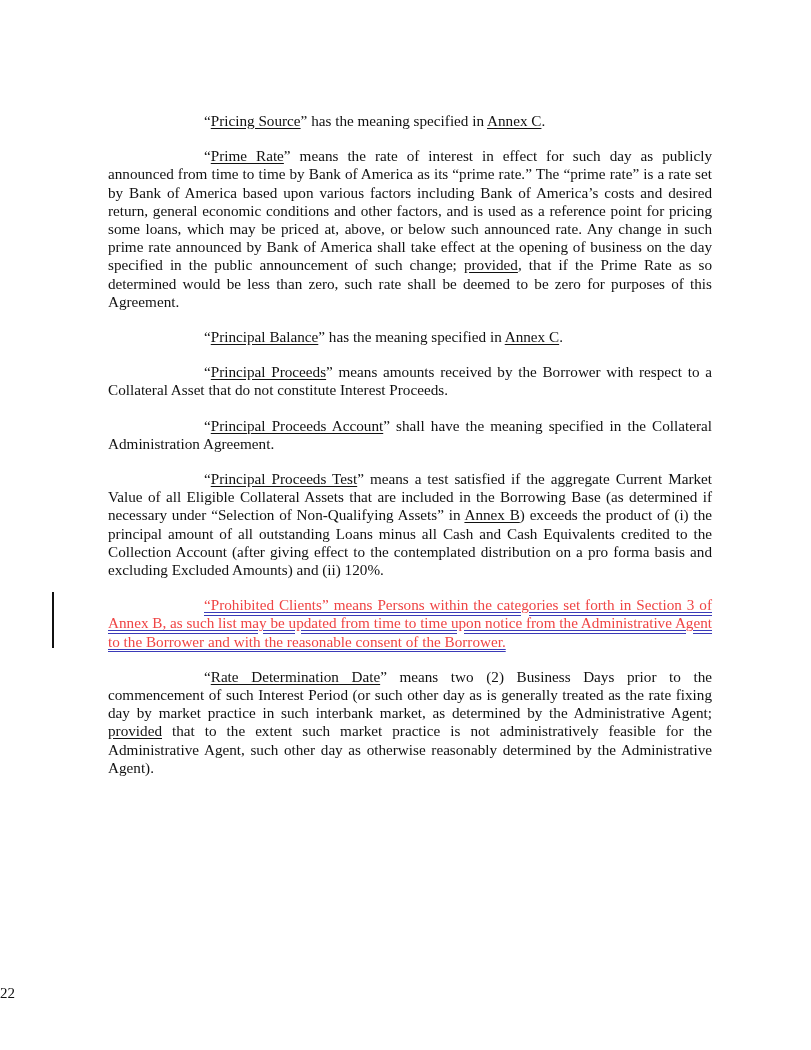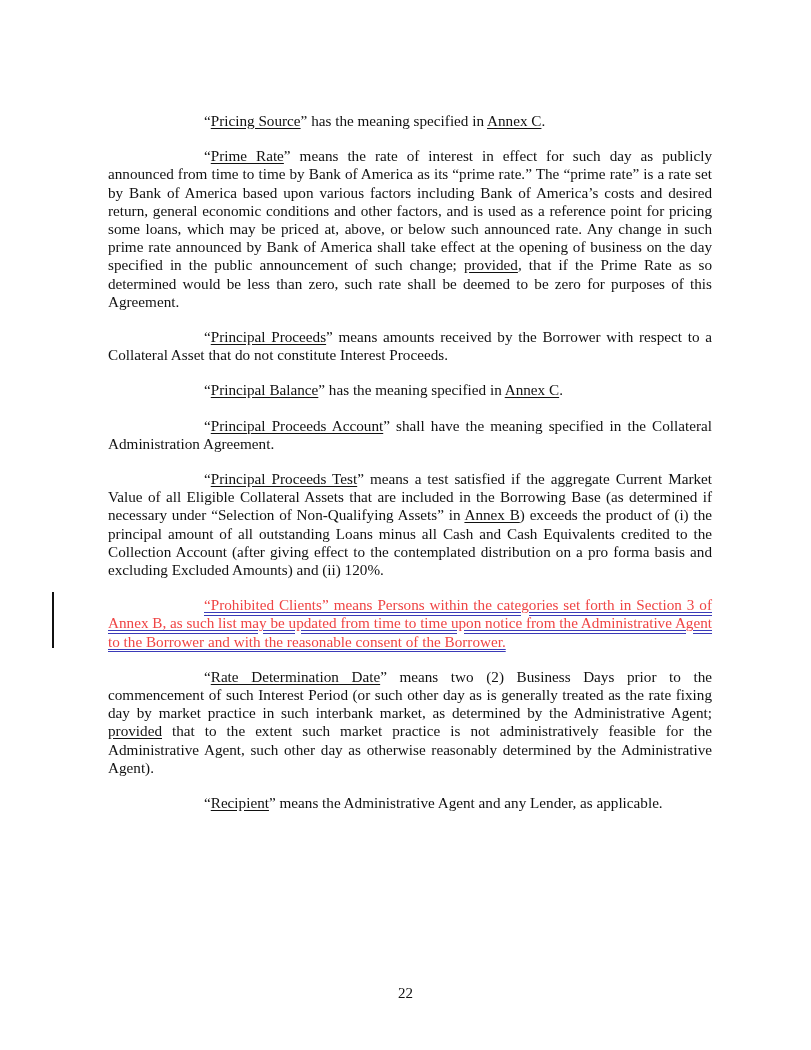--- a/index.html
+++ b/index.html
@@ -5,46 +5,45 @@
     html, body { margin: 0; padding: 0; background: #ffffff; }
     body { width: 811px; height: 1050px; position: relative; overflow: hidden; }
     .page {
       position: absolute; left: 96px; top: 112px; width: 616px;
       font-family: "Liberation Serif", serif; font-size: 15.2px; line-height: 18.2px; color: #111;
     }
     .para { margin: 0 0 17px 12px; text-align: justify; text-indent: 96px; }
     .u { text-decoration: underline; text-underline-offset: 2px; }
     .ins { color: #ef4444; text-decoration: underline double; text-decoration-color: #3a3ab8; text-underline-offset: 2px; }
     .change-bar { position: absolute; left: 52px; top: 592px; width: 2px; height: 56px; background: #111; }
-    .page-number { position: absolute; left: 0; width: 811px; top: 985px; text-align: center;
+    .page-number { position: absolute; left: 0; width: 811px; top: 985px; 
       font-family: "Liberation Serif", serif; font-size: 15px; color: #111; }
   </style>
 </head>
 <body>
 
 <div class="change-bar"></div>
 
 <div class="page">
 
   <p class="para"><span>“</span><span class="u">Pricing Source</span><span>” has the meaning specified in </span><span class="u">Annex C</span><span>.</span></p>
 
   <p class="para"><span>“</span><span class="u">Prime Rate</span><span>” means the rate of interest in effect for such day as publicly announced from time to time by Bank of America as its “prime rate.” The “prime rate” is a rate set by Bank of America based upon various factors including Bank of America’s costs and desired return, general economic conditions and other factors, and is used as a reference point for pricing some loans, which may be priced at, above, or below such announced rate.  Any change in such prime rate announced by Bank of America shall take effect at the opening of business on the day specified in the public announcement of such change; </span><span class="u">provided</span><span>, that if the Prime Rate as so determined would be less than zero, such rate shall be deemed to be zero for purposes of this Agreement.</span></p>
 
+  <p class="para"><span>“</span><span class="u">Principal Balance</span><span>” has the meaning specified in </span><span class="u">Annex C</span><span>.</span></p>
+
   <p class="para"><span>“</span><span class="u">Principal Proceeds</span><span>” means amounts received by the Borrower with respect to a Collateral Asset that do not constitute Interest Proceeds.</span></p>
-
-  <p class="para"><span>“</span><span class="u">Principal Balance</span><span>” has the meaning specified in </span><span class="u">Annex C</span><span>.</span></p>
 
   <p class="para"><span>“</span><span class="u">Principal Proceeds Account</span><span>” shall have the meaning specified in the Collateral Administration Agreement.</span></p>
 
   <p class="para"><span>“</span><span class="u">Principal Proceeds Test</span><span>” means a test satisfied if the aggregate Current Market Value of all Eligible Collateral Assets that are included in the Borrowing Base (as determined if necessary under “Selection of Non-Qualifying Assets” in </span><span class="u">Annex B</span><span>) exceeds the product of (i) the principal amount of all outstanding Loans minus all Cash and Cash Equivalents credited to the Collection Account (after giving effect to the contemplated distribution on a pro forma basis and excluding Excluded Amounts) and (ii) 120%.</span></p>
 
   <p class="para"><span class="ins">“Prohibited Clients” means Persons within the categories set forth in Section 3 of Annex B, as such list may be updated from time to time upon notice from the Administrative Agent to the Borrower and with the reasonable consent of the Borrower.</span></p>
 
 
 
 
   <p class="para"><span>“</span><span class="u">Rate Determination Date</span><span>” means two (2) Business Days prior to the commencement of such Interest Period (or such other day as is generally treated as the rate fixing day by market practice in such interbank market, as determined by the Administrative Agent; </span><span class="u">provided</span><span> that to the extent such market practice is not administratively feasible for the Administrative Agent, such other day as otherwise reasonably determined by the Administrative Agent).</span></p>
 
-  <p class="para"><span>“</span><span class="u">Recipient</span><span>” means the Administrative Agent and any Lender, as applicable.</span></p>
 
 </div>
 
 <div class="page-number">22</div>
 
 </body></html>

